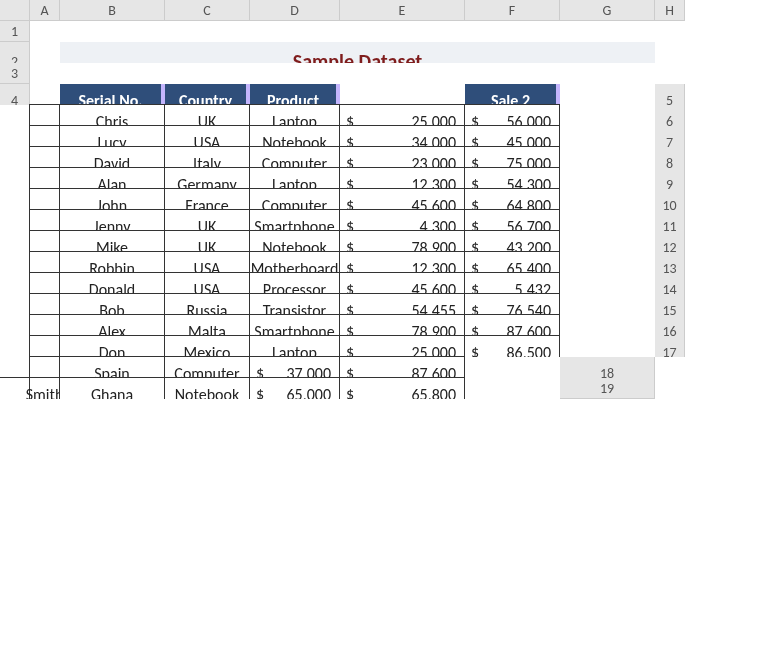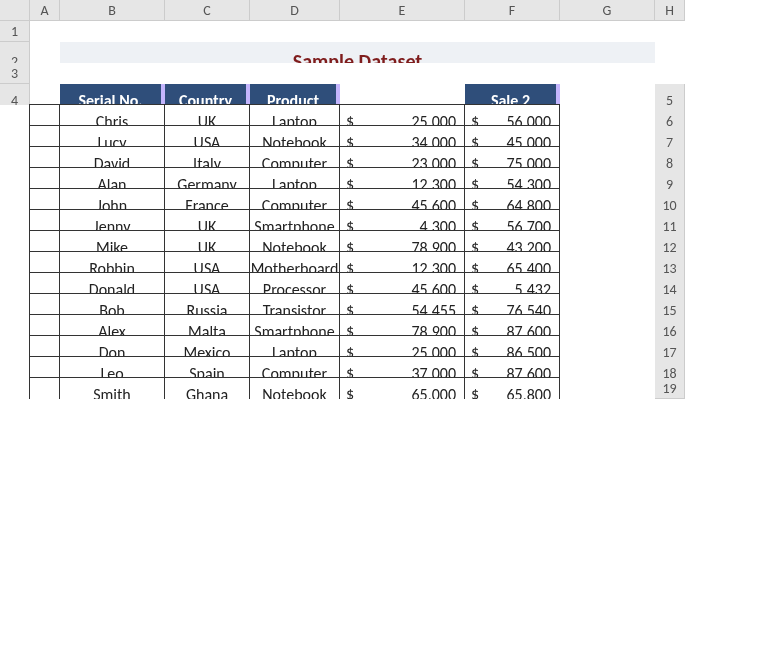--- a/index.html
+++ b/index.html
@@ -306,21 +306,20 @@
       <span class="amount">25,000</span>
     </div>
     <div class="td td-money" style="height: 34px;">
       <span class="dollar">$</span>
       <span class="amount">86,500</span>
     </div>
     <div class="cell blank" style="height: 34px;"></div>
     <div class="row-header" style="height: 34px;">17</div>
     <div class="cell blank" style="height: 34px;"></div>
     <div class="td" style="height: 34px;"></div>
-    <div class="td" style="height: 34px;">Leo</div>
     <div class="td" style="height: 34px;">Spain</div>
     <div class="td" style="height: 34px;">Computer</div>
     <div class="td td-money" style="height: 34px;">
       <span class="dollar">$</span>
       <span class="amount">37,000</span>
     </div>
     <div class="td td-money" style="height: 34px;">
       <span class="dollar">$</span>
       <span class="amount">87,600</span>
     </div>

